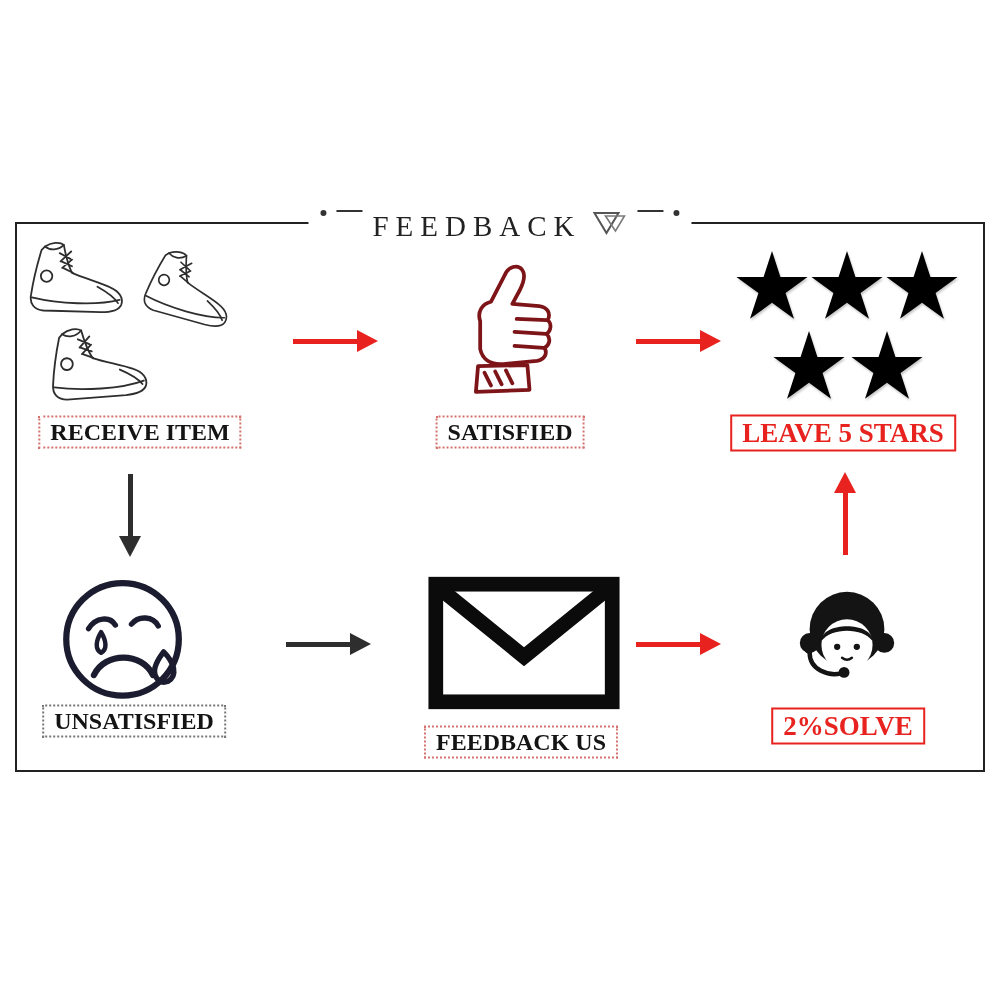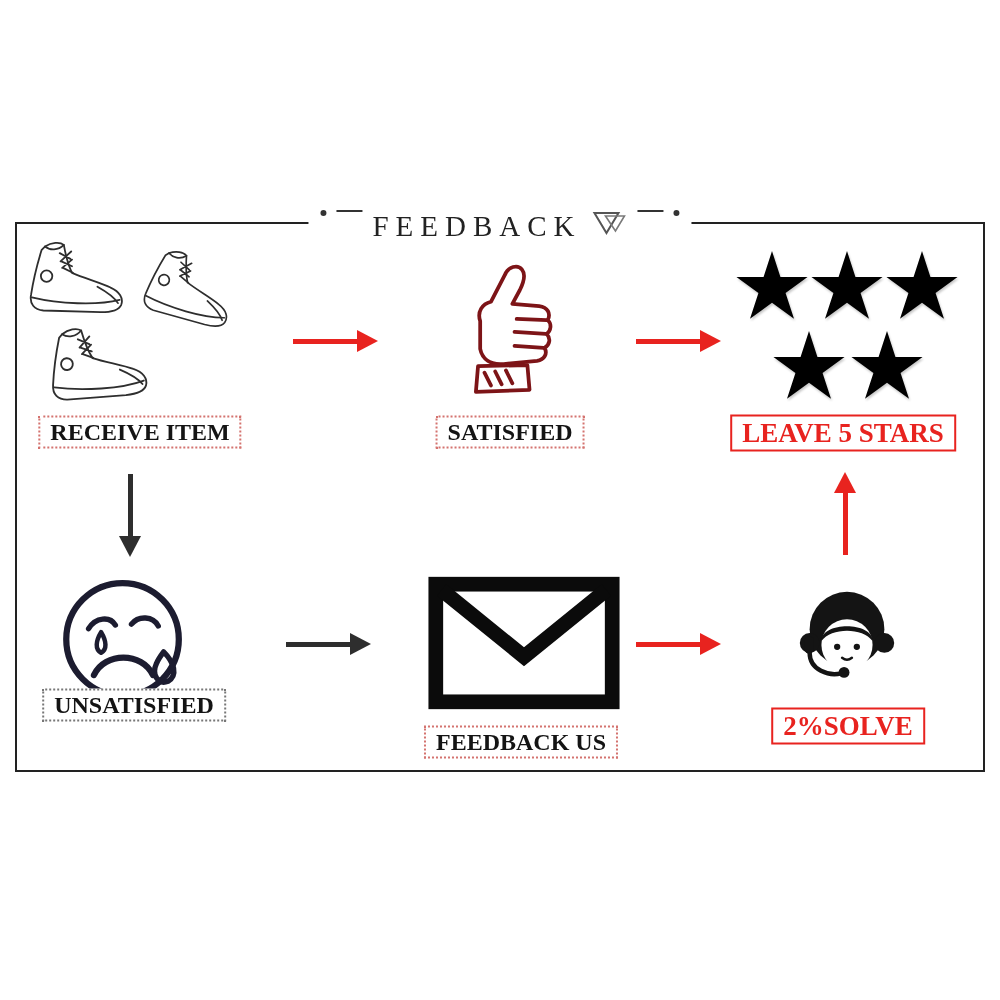--- a/index.html
+++ b/index.html
@@ -156,17 +156,17 @@
       <span class="head"></span>
     </div>
   <div class="arrow up red" style="left:834px;top:472px">
       <span class="head"></span>
       <span class="shaft"></span>
     </div>
 
   <div class="lbl dotted-red" style="left:510px;top:432px">SATISFIED</div>
   <div class="lbl dotted-red" style="left:140px;top:432px">RECEIVE ITEM</div>
   <div class="lbl solid-red" style="left:843px;top:433px">LEAVE 5 STARS</div>
-  <div class="lbl dotted-dark" style="left:134px;top:705px">UNSATISFIED</div>
+  <div class="lbl dotted-dark" style="left:134px;top:721px">UNSATISFIED</div>
   <div class="lbl dotted-red" style="left:521px;top:742px">FEEDBACK US</div>
   <div class="lbl solid-red" style="left:848px;top:726px">2%SOLVE</div>
 
 </div>
 
 </body></html>

